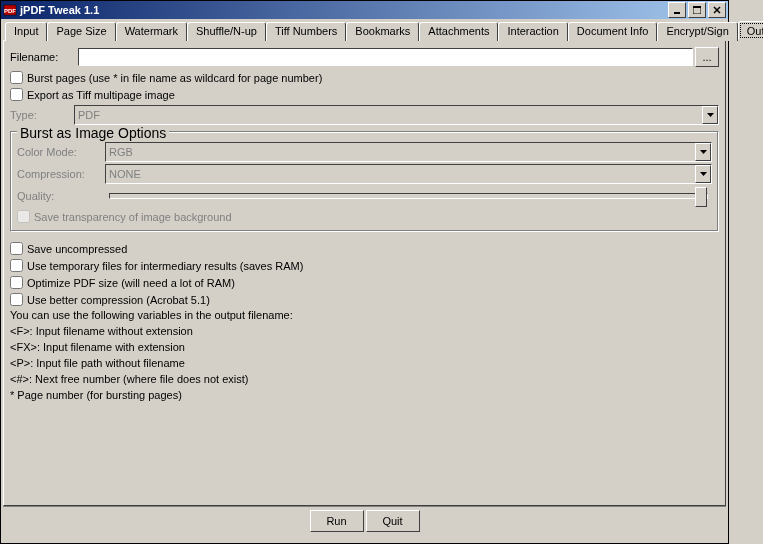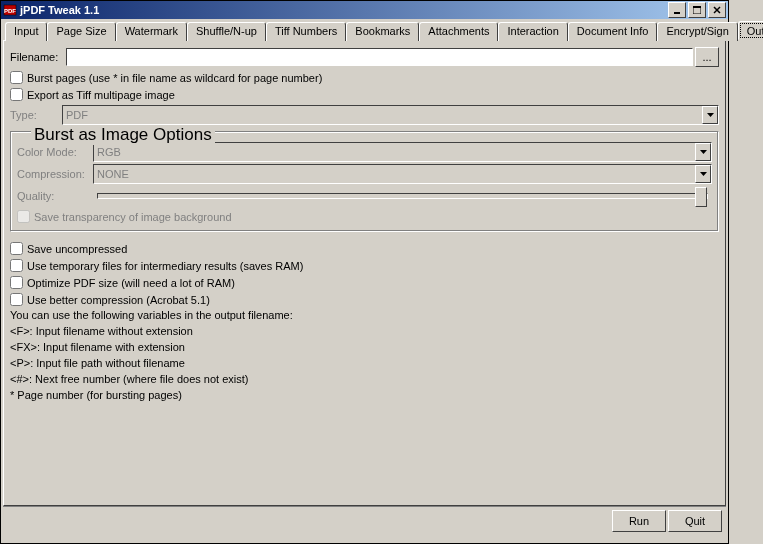--- a/index.html
+++ b/index.html
@@ -104,21 +104,21 @@
     z-index: 1;
     display: flex;
     flex-direction: column;
   }
   .row {
     display: flex;
     align-items: center;
     margin: 2px 0;
   }
   .lbl {
-    padding-right: 8px;
+    padding-right: 20px;
   }
   .text-input {
     flex: 1;
     height: 18px;
     border: 1px solid #808080;
     border-top-color: #404040;
     border-left-color: #404040;
     border-right-color: #fff;
     border-bottom-color: #fff;
     background: #fff;
@@ -189,25 +189,25 @@
     border-right-color: #fff;
     border-bottom-color: #fff;
     box-shadow: inset -1px -1px 0 #808080, inset 1px 1px 0 #fff;
     padding: 8px 6px 6px 6px;
     margin: 4px 0 8px 0;
     position: relative;
   }
   .fieldset .legend {
     position: absolute;
     top: -7px;
-    left: 20px;
+    left: 6px;
     background: #d4d0c8;
     padding: 0 3px;
     color: #000;
-    font-size: 17px;
+    font-size: 14px;
   }
   .disabled-text { color: #808080; }
   .slider-track {
     flex: 1;
     height: 4px;
     background: #d4d0c8;
     border: 1px solid #808080;
     border-top-color: #404040;
     border-left-color: #404040;
     border-right-color: #fff;
@@ -227,21 +227,21 @@
     border-bottom-color: #404040;
   }
   .help-text {
     line-height: 1.45;
   }
   .bottom-bar {
     height: 28px;
     border-top: 1px solid #808080;
     padding: 3px 4px 3px 4px;
     display: flex;
-    justify-content: flex-end;
+    justify-content: center;
     gap: 2px;
     background: #d4d0c8;
   }
   .bottom-bar .btn {
     min-width: 54px;
     height: 22px;
   }
 </style>
 </head>
 <body>

